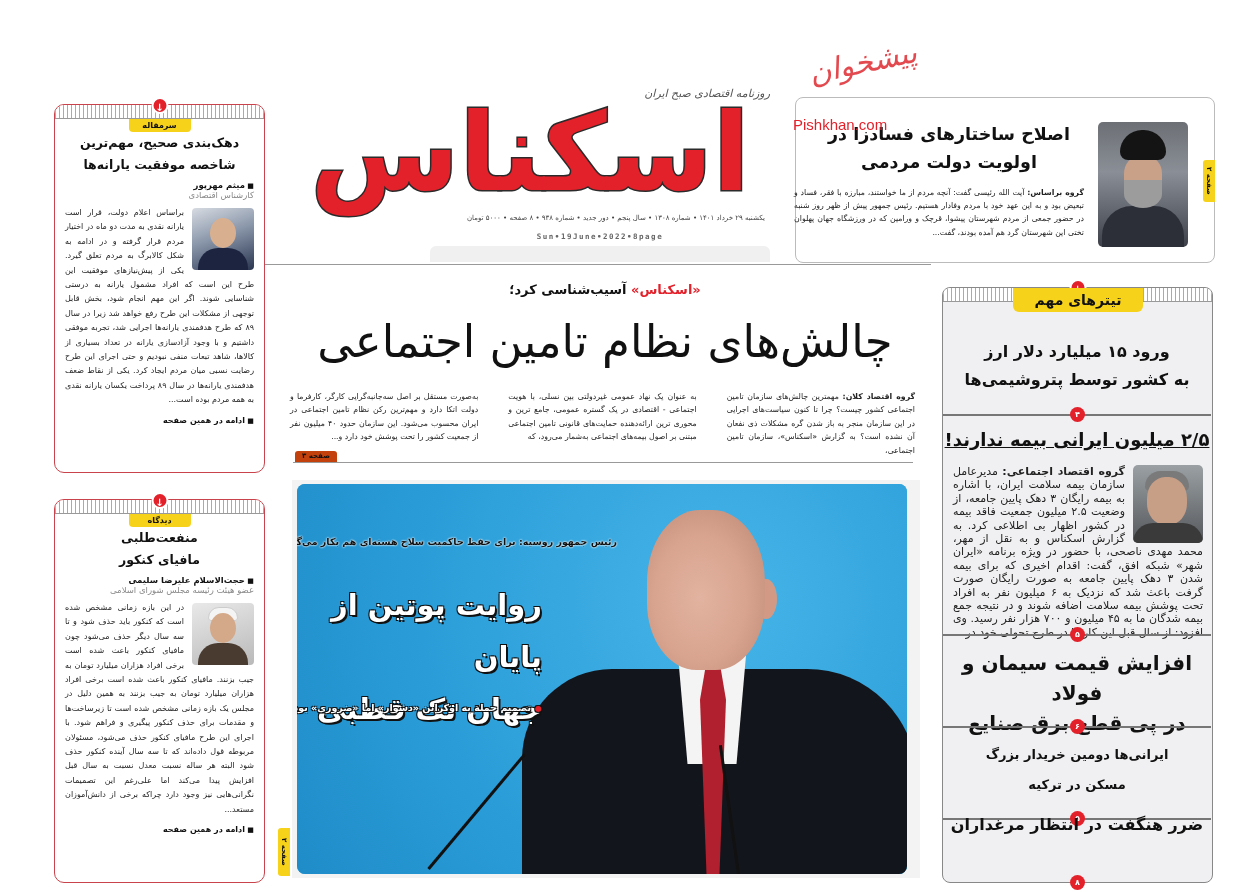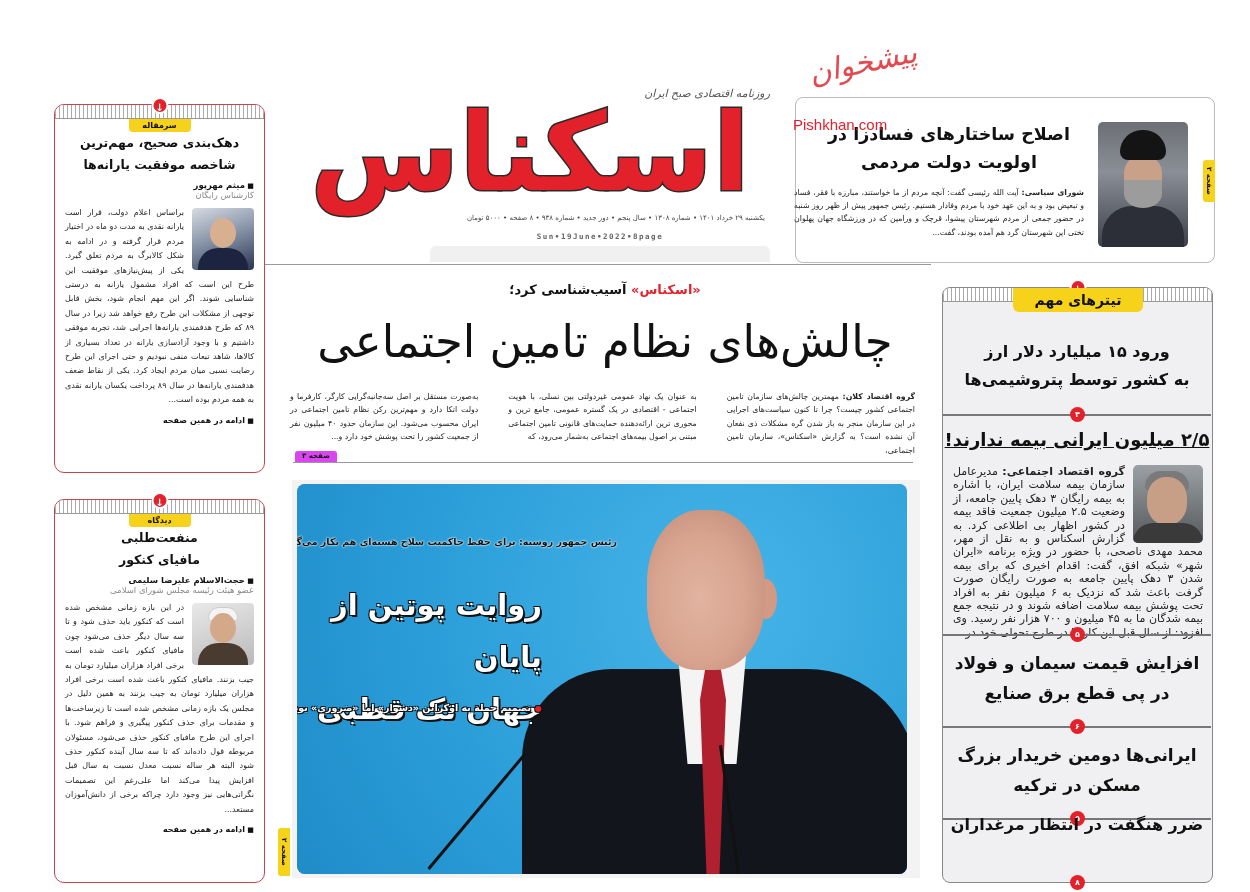--- a/index.html
+++ b/index.html
@@ -84,21 +84,21 @@
   .watermark-fa { position: absolute; left: 808px; top: 45px; font-size: 30px; color: #e34a4f; font-family: "DejaVu Serif", serif; font-style: italic; transform: rotate(-12deg); }
   .watermark-en { position: absolute; left: 793px; top: 116px; font-size: 15px; color: #e3212b; direction: ltr; font-family: "Liberation Sans", sans-serif; }
 
   
   .rule-top { position: absolute; left: 265px; top: 264px; width: 666px; height: 1px; background: #999; }
   .main-kicker { position: absolute; left: 290px; top: 282px; width: 630px; text-align: center; font-size: 13px; font-weight: bold; }
   .main-kicker .red { color: #e3212b; }
   .main-headline { position: absolute; left: 285px; top: 310px; width: 640px; text-align: center; font-size: 45px; font-weight: normal; line-height: 64px; letter-spacing: -1px; }
   .main-cols { position: absolute; left: 290px; top: 390px; width: 625px; display: flex; gap: 30px; flex-direction: row; }
   .main-col { flex: 1; font-size: 7.8px; line-height: 13.4px; text-align: justify; color: #222; }
-  .main-page-tag { position: absolute; left: 295px; top: 451px; width: 42px; height: 11px; background: #d946ef; font-size: 7px; text-align: center; line-height: 11px; border-radius: 3px 3px 0 0; font-weight: bold; }
+  .main-page-tag { position: absolute; left: 295px; top: 451px; width: 42px; height: 11px; background: #c2410c; font-size: 7px; text-align: center; line-height: 11px; border-radius: 3px 3px 0 0; font-weight: bold; }
   .rule-mid { position: absolute; left: 293px; top: 462px; width: 620px; height: 1px; background: #999; }
 
   
   .photo-frame { position: absolute; left: 292px; top: 480px; width: 628px; height: 398px; background: #f3f3f3; }
   .photo { position: absolute; left: 297px; top: 484px; width: 610px; height: 390px; border-radius: 8px; overflow: hidden; background: #2fa4dd; }
   .photo .bg-light { position: absolute; inset: 0; background: radial-gradient(circle at 70% 30%, #46b4e8 0%, #2a9dd8 60%, #1f8cc8 100%); }
   .putin-head { position: absolute; left: 350px; top: 26px; width: 118px; height: 160px; border-radius: 45% 45% 42% 42%; background: radial-gradient(ellipse at 45% 55%, #e2b3a0 0%, #d8a48f 50%, #bb8673 100%); }
   .putin-ear { position: absolute; left: 458px; top: 95px; width: 22px; height: 40px; border-radius: 50%; background: #d29a84; }
   .putin-suit { position: absolute; left: 225px; top: 185px; width: 395px; height: 220px; background: #13151c; border-radius: 90px 110px 0 0; }
   .putin-shirt { position: absolute; left: 380px; top: 160px; width: 70px; height: 120px; background: #f4f4f4; clip-path: polygon(0 0, 100% 0, 85% 100%, 15% 100%); }
@@ -132,21 +132,21 @@
 
 <div class="side-box" style="top:104px; height:369px;">
   <div class="stripes"></div>
   <div class="pin">↓</div>
   <span class="kicker-tag">سرمقاله</span>
   <div class="side-title">
     <div>دهک‌بندی صحیح، مهم‌ترین</div>
     <div>شاخصه موفقیت یارانه‌ها</div>
   </div>
   <div class="side-author">میثم مهرپور</div>
-  <div class="side-role">کارشناس رایگان</div>
+  <div class="side-role">کارشناس اقتصادی</div>
   <div class="side-body">
     <div class="side-photo">
         <div class="face"></div>
         <div class="suit"></div>
       </div>
     <span>براساس اعلام دولت، قرار است یارانه نقدی به مدت دو ماه در اختیار مردم قرار گرفته و در ادامه به شکل کالابرگ به مردم تعلق گیرد. یکی از پیش‌نیازهای موفقیت این طرح این است که افراد مشمول یارانه به درستی شناسایی شوند. اگر این مهم انجام شود، بخش قابل توجهی از مشکلات این طرح رفع خواهد شد زیرا در سال ۸۹ که طرح هدفمندی یارانه‌ها اجرایی شد، تجربه موفقی داشتیم و با وجود آزادسازی یارانه در تعداد بسیاری از کالاها، شاهد تبعات منفی نبودیم و حتی اجرای این طرح رضایت نسبی میان مردم ایجاد کرد. یکی از نقاط ضعف هدفمندی یارانه‌ها در سال ۸۹ پرداخت یکسان یارانه نقدی به همه مردم بوده است...</span>
   </div>
   <div class="more-link">ادامه در همین صفحه</div>
 </div>
 
@@ -179,21 +179,21 @@
 
 <div class="top-story">
   <div class="top-photo">
     <div class="robe"></div>
       <div class="face"></div>
       <div class="beard"></div>
       <div class="turban"></div>
   </div>
   <div class="top-headline">اصلاح ساختارهای فسادزا در اولویت دولت مردمی</div>
   <div class="top-body">
-    <b>شورای سیاسی:</b><span> آیت الله رئیسی گفت: آنچه مردم از ما خواستند، مبارزه با فقر، فساد و تبعیض بود و به این عهد خود با مردم وفادار هستیم. رئیس جمهور پیش از ظهر روز شنبه در حضور جمعی از مردم شهرستان پیشوا، قرچک و ورامین که در ورزشگاه جهان پهلوان تختی این شهرستان گرد هم آمده بودند، گفت...</span>
+    <b>گروه براساس:</b><span> آیت الله رئیسی گفت: آنچه مردم از ما خواستند، مبارزه با فقر، فساد و تبعیض بود و به این عهد خود با مردم وفادار هستیم. رئیس جمهور پیش از ظهر روز شنبه در حضور جمعی از مردم شهرستان پیشوا، قرچک و ورامین که در ورزشگاه جهان پهلوان تختی این شهرستان گرد هم آمده بودند، گفت...</span>
   </div>
 </div>
 <div class="page-tag-v" style="left:1203px; top:160px;">صفحه ۲</div>
 <div class="watermark-en">Pishkhan.com</div>
 
 <div class="rule-top"></div>
 <div class="main-kicker">
   <span class="red">«اسکناس»</span><span> آسیب‌شناسی کرد؛</span>
 </div>
 <div class="main-headline">چالش‌های نظام تامین اجتماعی</div>
@@ -243,28 +243,28 @@
     <div class="rh-photo">
         <div class="hair"></div>
         <div class="face"></div>
         <div class="suit"></div>
       </div>
     <b>گروه اقتصاد اجتماعی:</b><span> مدیرعامل سازمان بیمه سلامت ایران، با اشاره به بیمه رایگان ۳ دهک پایین جامعه، از وضعیت ۲.۵ میلیون جمعیت فاقد بیمه در کشور اظهار بی اطلاعی کرد. به گزارش اسکناس و به نقل از مهر، محمد مهدی ناصحی، با حضور در ویژه برنامه «ایران شهر» شبکه افق، گفت: اقدام اخیری که برای بیمه شدن ۳ دهک پایین جامعه به صورت رایگان صورت گرفت باعث شد که نزدیک به ۶ میلیون نفر به افراد تحت پوشش بیمه سلامت اضافه شوند و در نتیجه جمع بیمه شدگان ما به ۴۵ میلیون و ۷۰۰ هزار نفر رسید. وی افزود: از سال قبل این کار را در طرح تحولی خود در...</span>
   </div>
   <div class="rh-sep" style="top:346px;"></div>
   <div class="rh-num" style="top:339px;">۵</div>
 
-  <div class="rh-item" style="top:360px; font-size:17px; line-height:30px;">
+  <div class="rh-item" style="top:360px; font-size:20px; line-height:30px;">
     <div>افزایش قیمت سیمان و فولاد</div>
     <div>در پی قطع برق صنایع</div>
   </div>
   <div class="rh-sep" style="top:438px;"></div>
   <div class="rh-num" style="top:431px;">۶</div>
 
-  <div class="rh-item" style="top:452px; font-size:17px; line-height:30px;">
+  <div class="rh-item" style="top:452px; font-size:13px; line-height:30px;">
     <div>ایرانی‌ها دومین خریدار بزرگ</div>
     <div>مسکن در ترکیه</div>
   </div>
   <div class="rh-sep" style="top:530px;"></div>
   <div class="rh-num" style="top:523px;">۵</div>
 
   <div class="rh-item" style="top:524px; font-size:16px; line-height:26px;">
     <div>ضرر هنگفت در انتظار مرغداران</div>
   </div>
   <div class="rh-num" style="top:587px;">۸</div>

